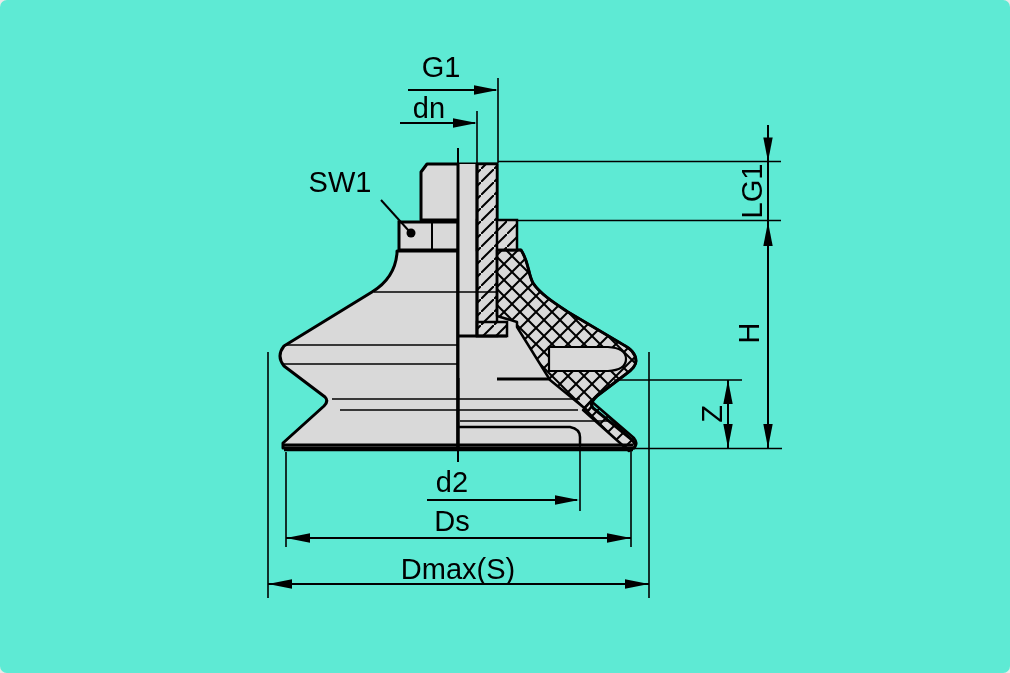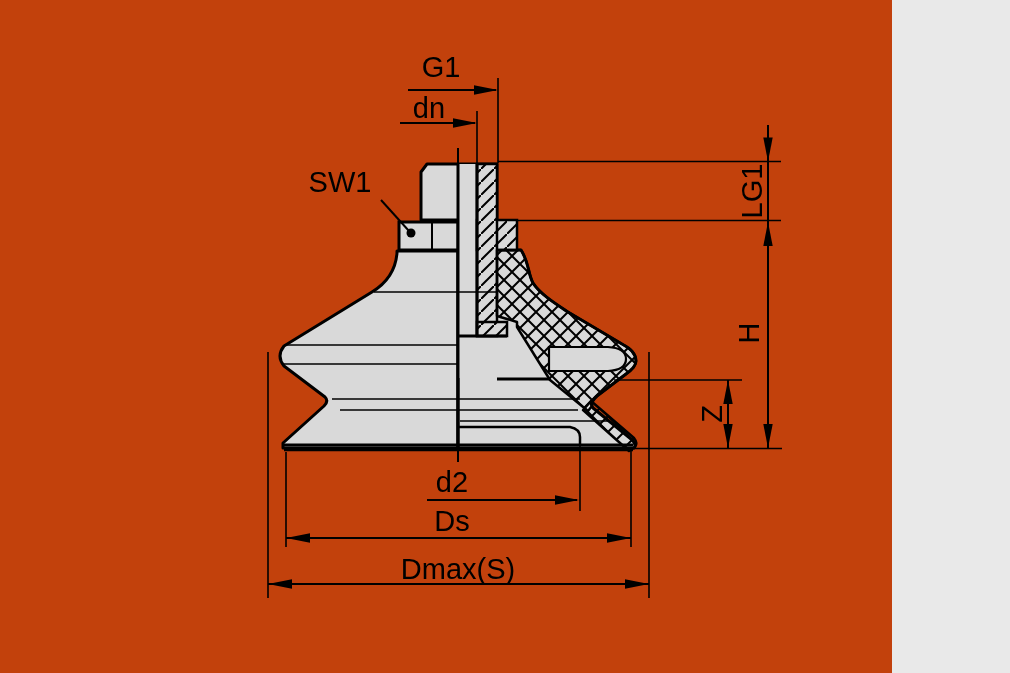--- a/index.html
+++ b/index.html
@@ -4,22 +4,23 @@
 <style>
   html, body { margin: 0; padding: 0; }
   body {
     width: 1010px; height: 673px;
     background: #e9e9e9;
     overflow: hidden;
     font-family: "Liberation Sans", sans-serif;
   }
   .stage {
     position: relative;
-    width: 892px; height: 673px;
-    background: #c2410c;
+    width: 1010px; height: 673px;
+    background: #5eead4;
+    border-radius: 7px;
   }
   svg { position: absolute; left: 0; top: 0; }
   svg text {
     font-family: "Liberation Sans", sans-serif;
     font-size: 29px;
     fill: #000;
   }
 </style>
 </head>
 <body>

